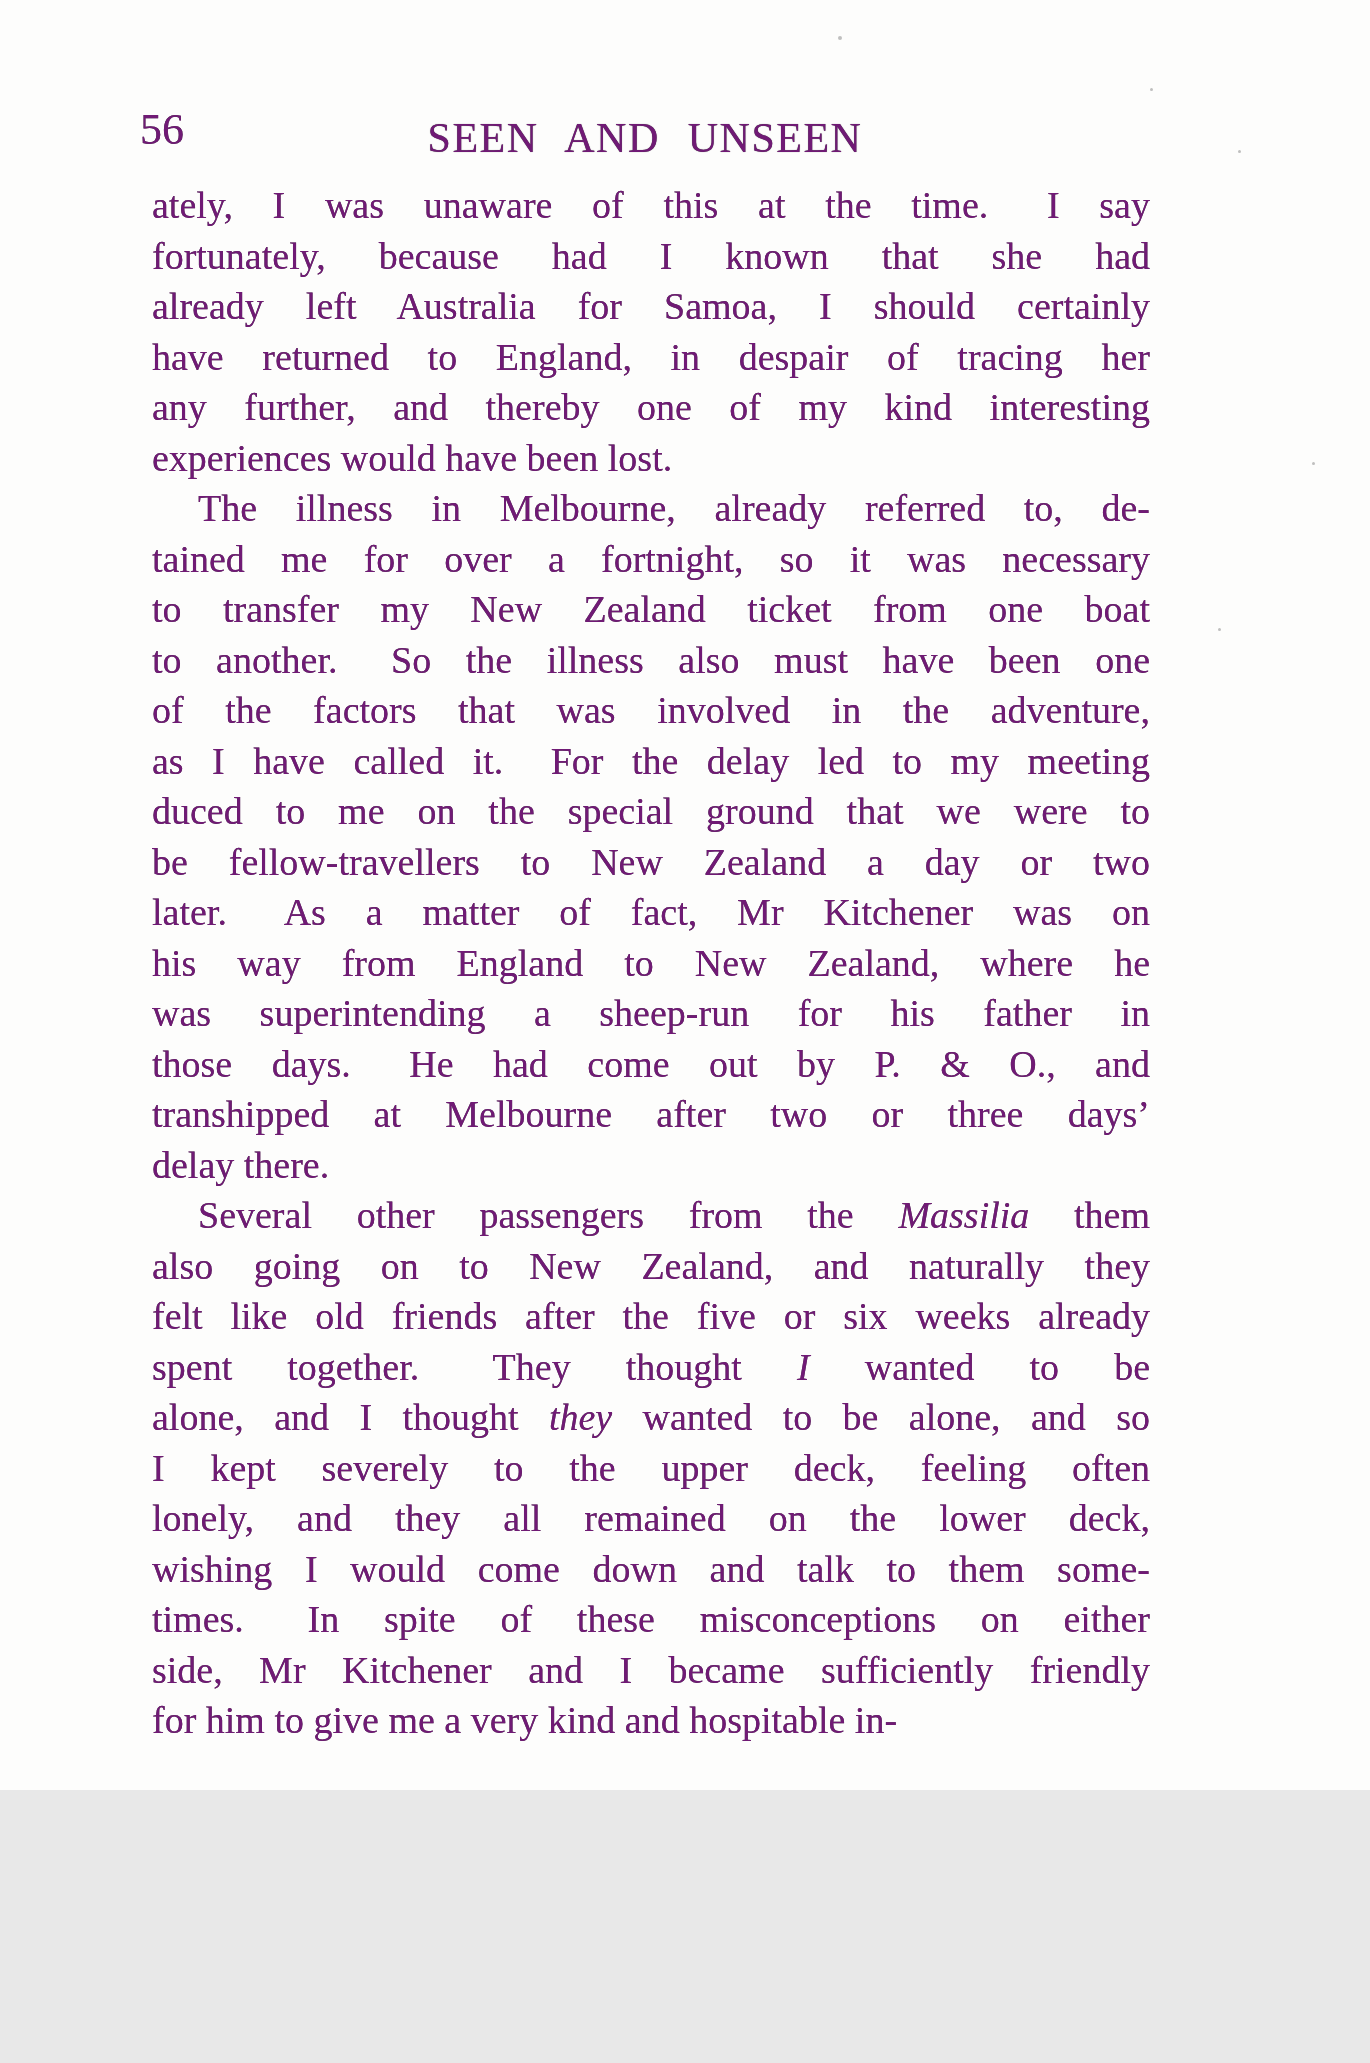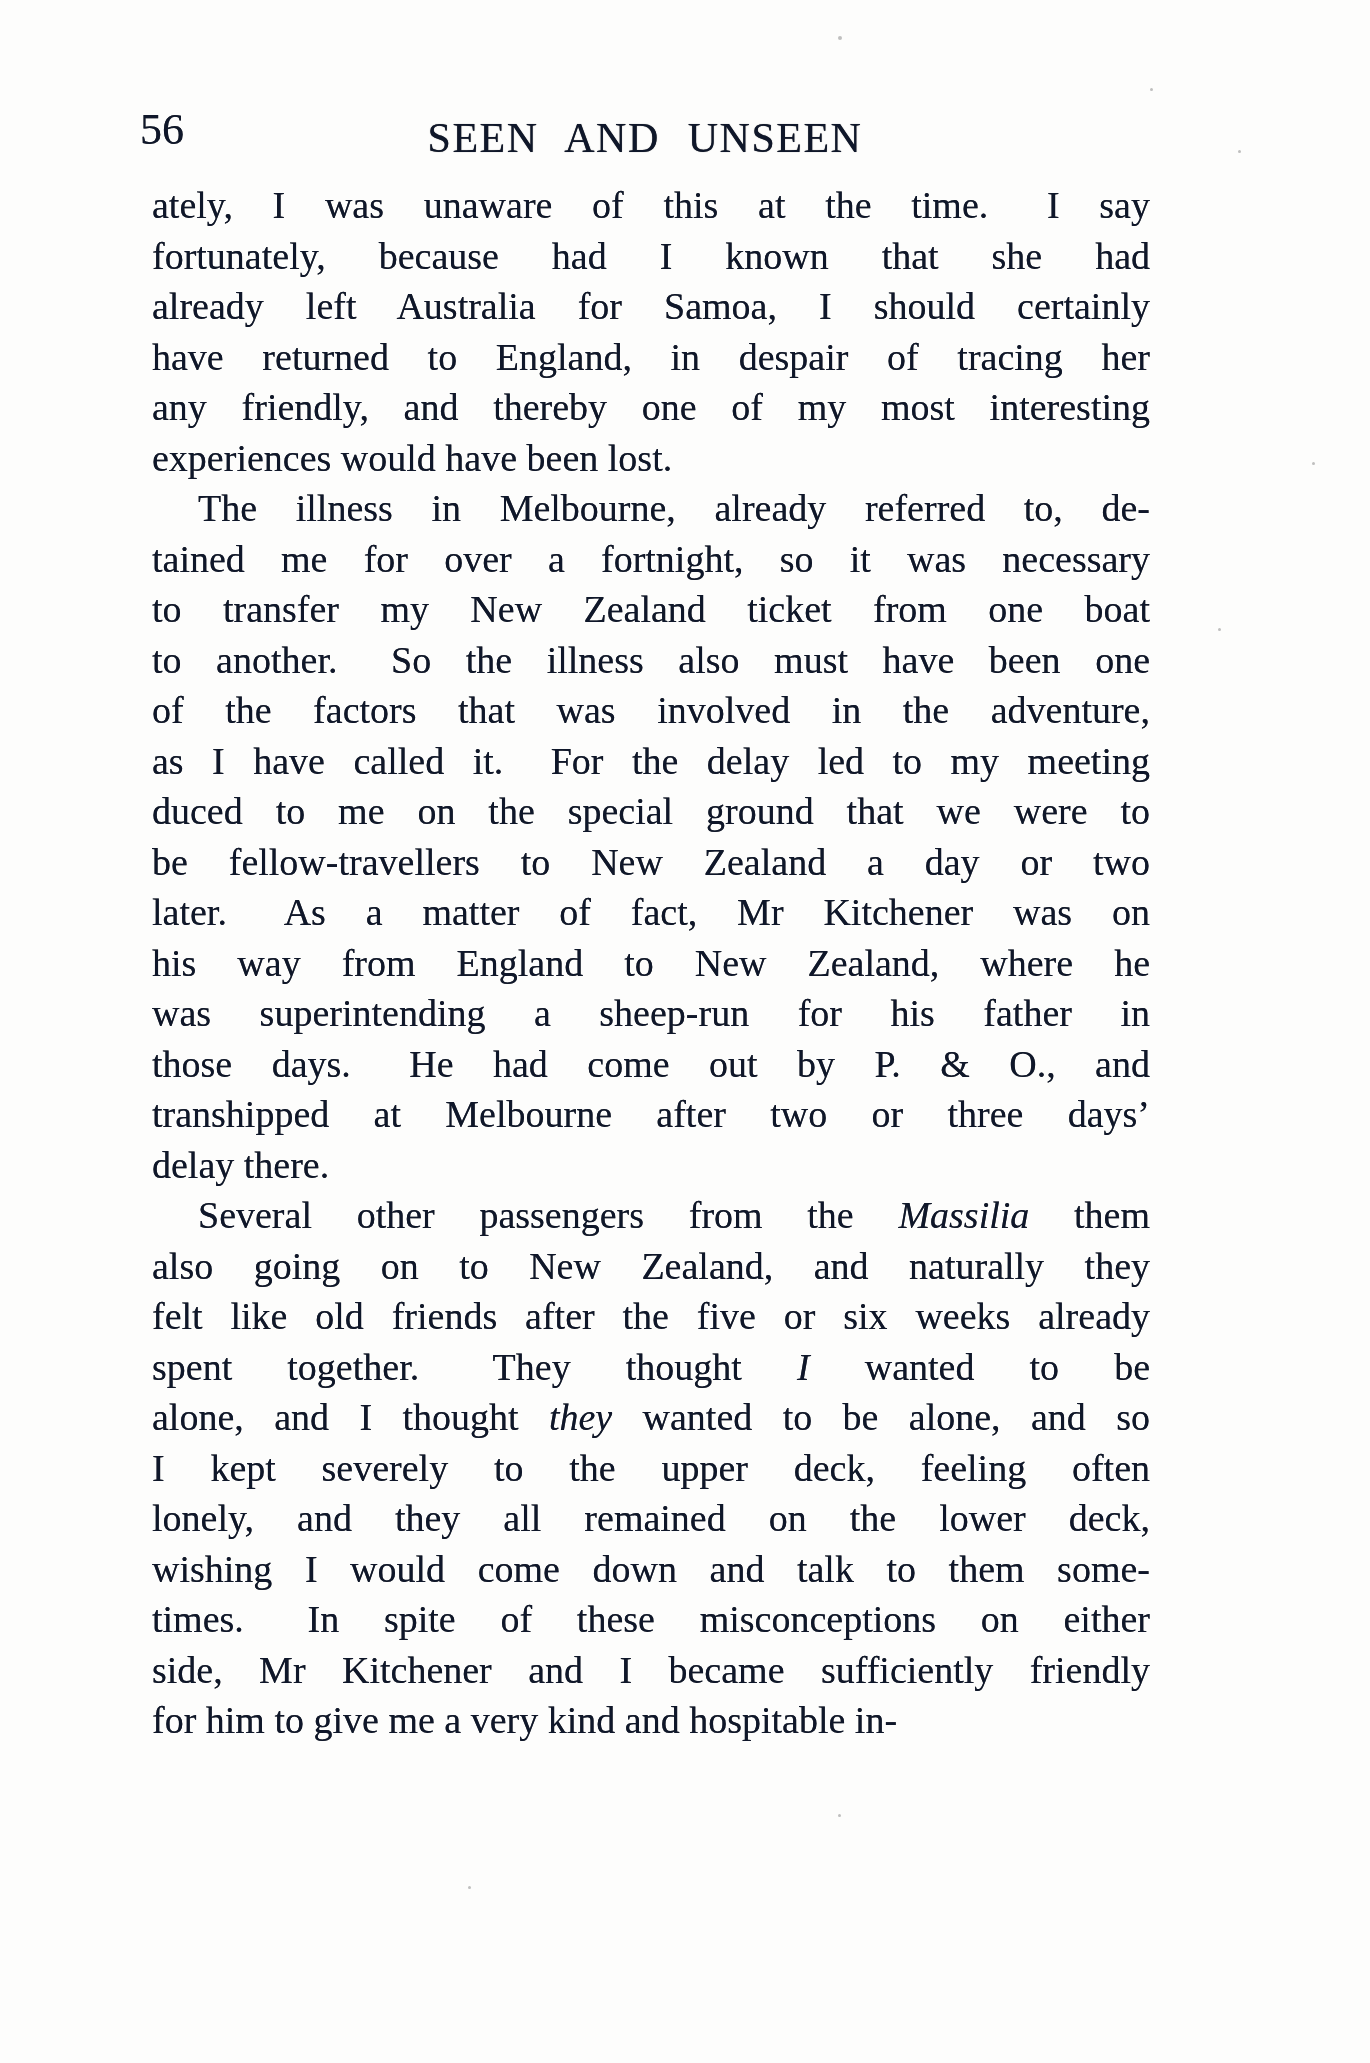--- a/index.html
+++ b/index.html
@@ -3,25 +3,25 @@
 <meta charset="utf-8">
 <style>
   html, body {
     margin: 0;
     padding: 0;
     background: #e8e8e8;
   }
   .page {
     position: relative;
     width: 1370px;
-    height: 2063px;
+    height: 1790px;
     background: #fdfdfc;
     overflow: hidden;
     font-family: "Liberation Serif", "DejaVu Serif", serif;
-    color: #0f172a;
+    color: #701a75;
   }
   .header-row {
     position: absolute;
     top: 104px;
     left: 140px;
     width: 1010px;
     height: 56px;
   }
   .page-number {
     position: absolute;
@@ -80,21 +80,21 @@
   <div class="header-row">
     <span class="page-number">56</span>
     <div class="header-title">SEEN AND UNSEEN</div>
   </div>
 
   <div class="body-text">
       <div class="line"><span>ately, I was unaware of this at the time.  I say</span></div>
       <div class="line"><span>fortunately, because had I known that she had</span></div>
       <div class="line"><span>already left Australia for Samoa, I should certainly</span></div>
       <div class="line"><span>have returned to England, in despair of tracing her</span></div>
-      <div class="line"><span>any friendly, and thereby one of my most interesting</span></div>
+      <div class="line"><span>any further, and thereby one of my kind interesting</span></div>
       <div class="line para-end"><span>experiences would have been lost.</span></div>
       <div class="line indent"><span>The illness in Melbourne, already referred to, de-</span></div>
       <div class="line"><span>tained me for over a fortnight, so it was necessary</span></div>
       <div class="line"><span>to transfer my New Zealand ticket from one boat</span></div>
       <div class="line"><span>to another.  So the illness also must have been one</span></div>
       <div class="line"><span>of the factors that was involved in the adventure,</span></div>
       <div class="line"><span>as I have called it.  For the delay led to my meeting</span></div>
       <div class="line"><span>duced to me on the special ground that we were to</span></div>
       <div class="line"><span>be fellow-travellers to New Zealand a day or two</span></div>
       <div class="line"><span>later.  As a matter of fact, Mr Kitchener was on</span></div>

